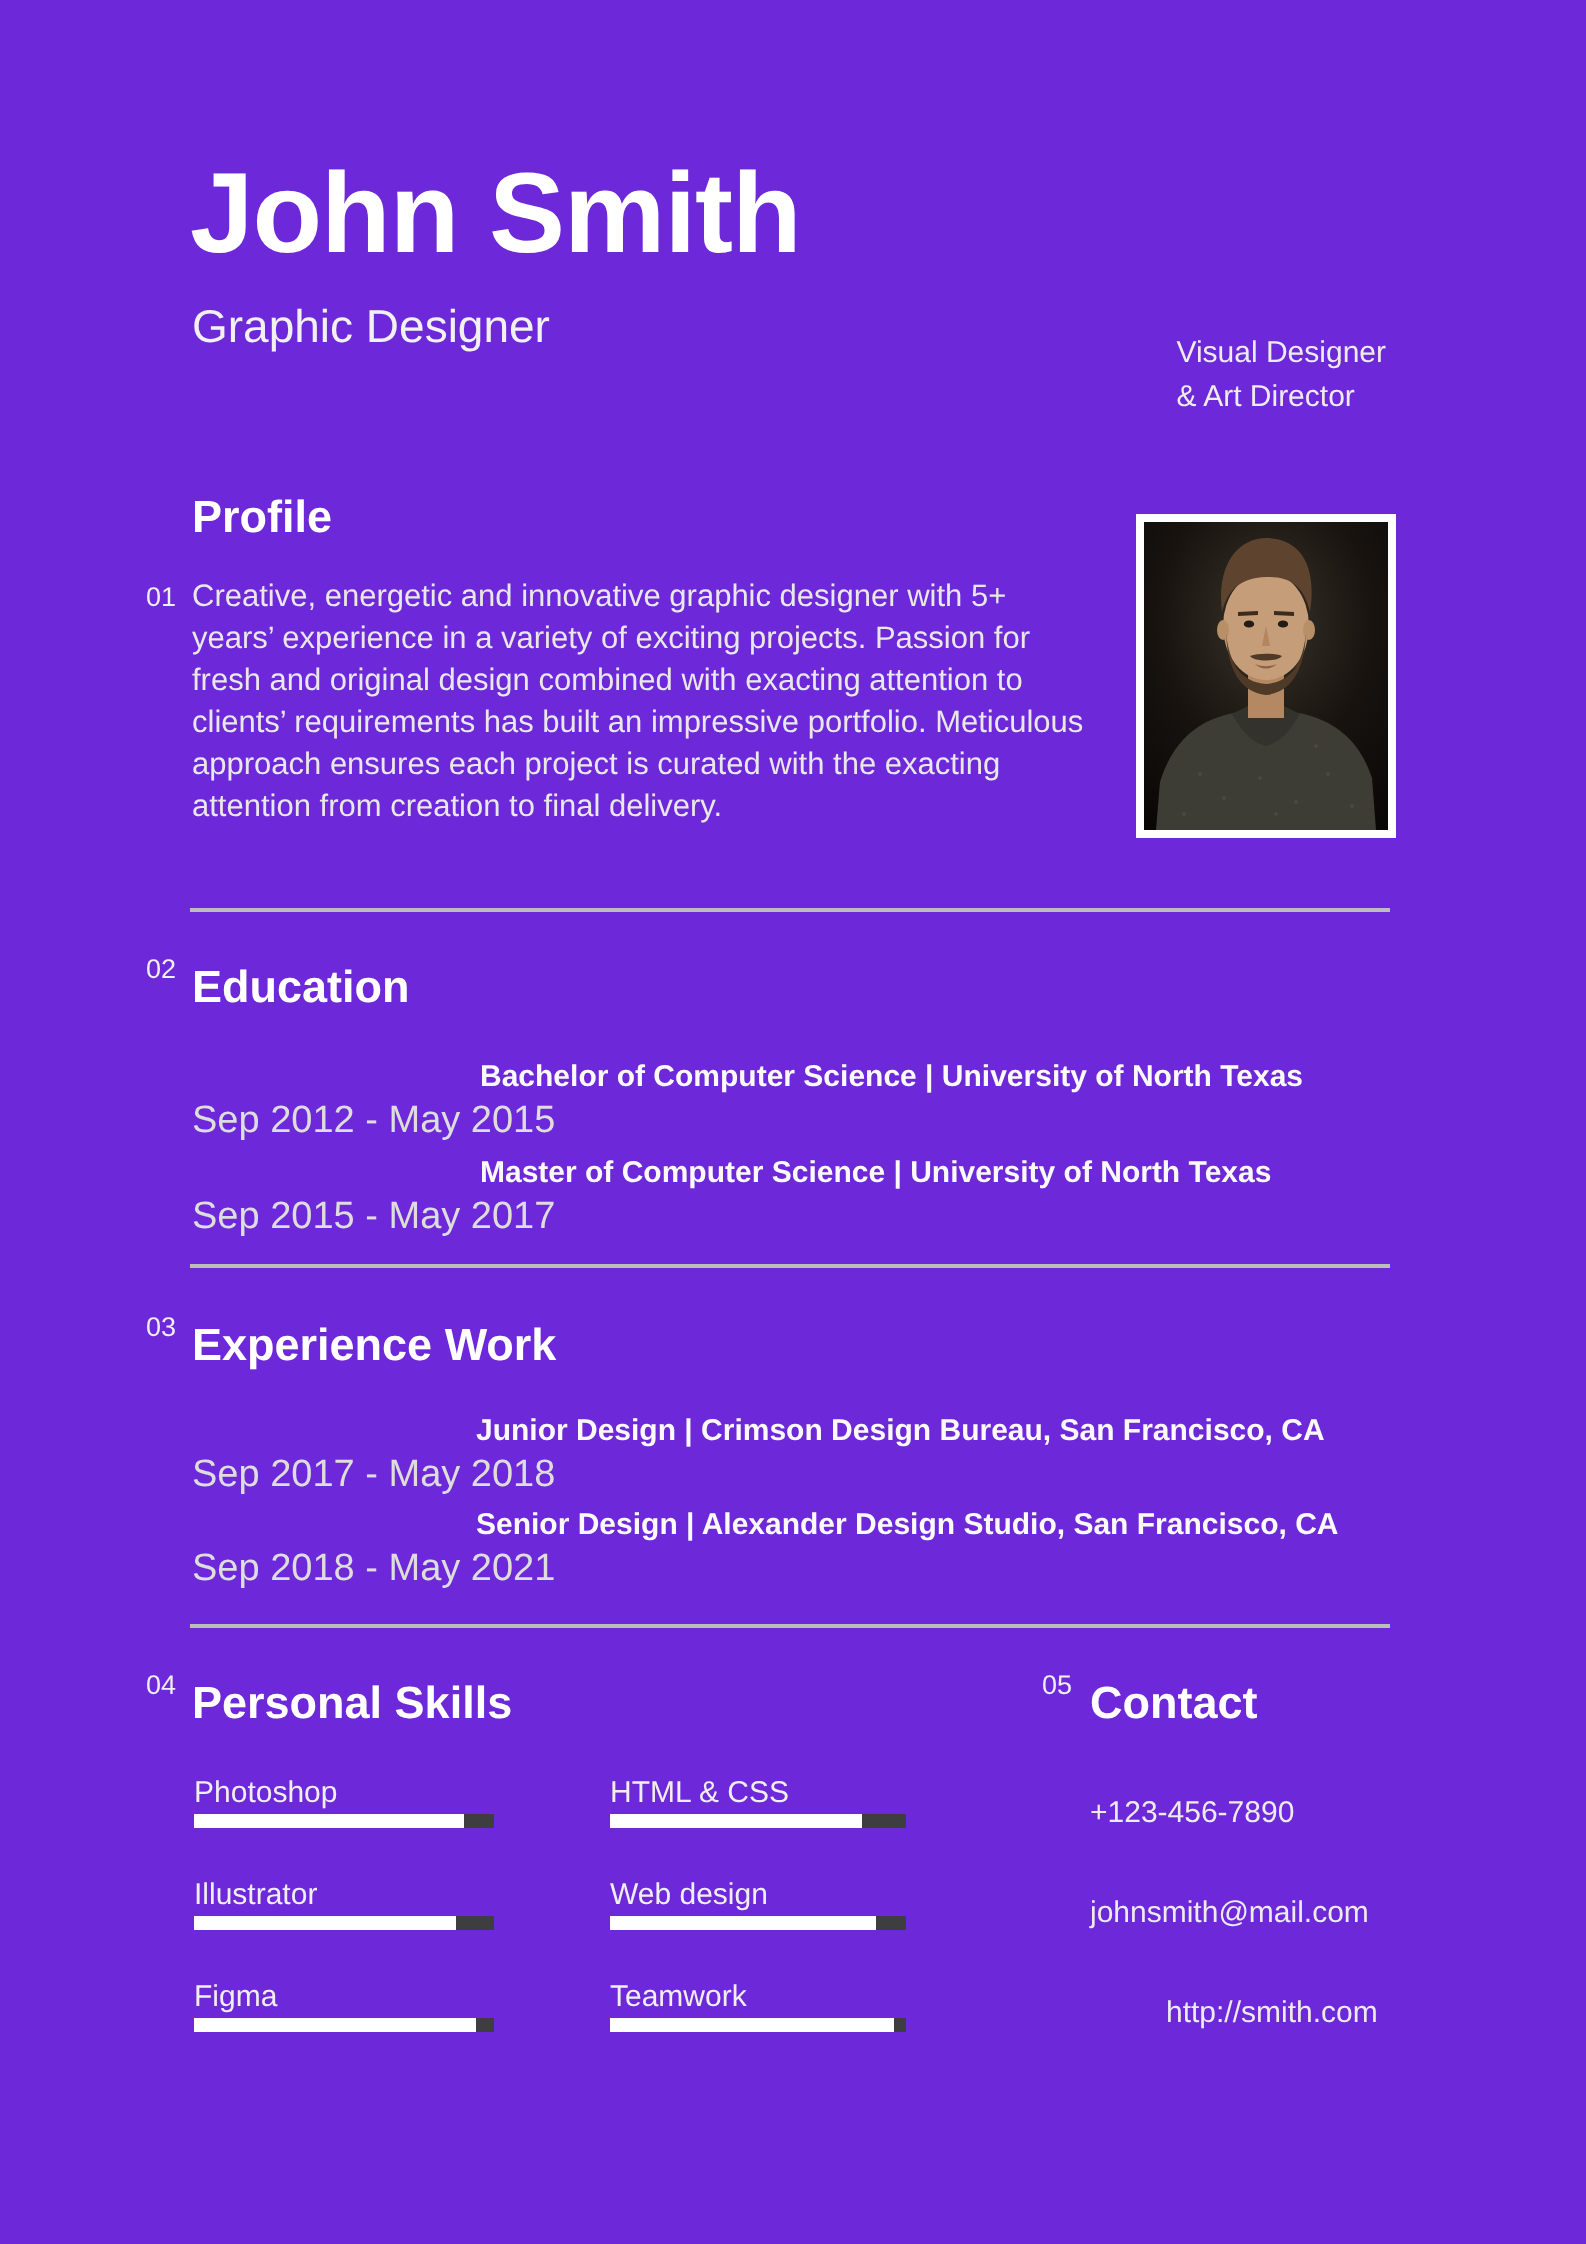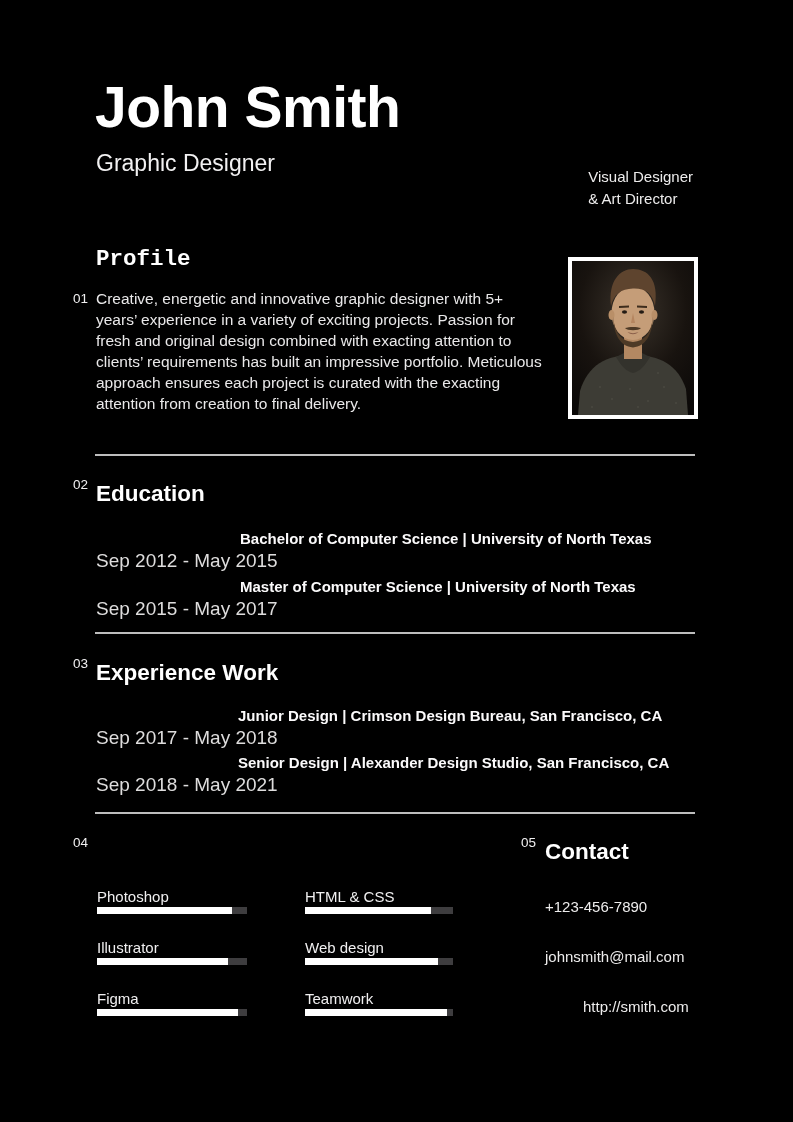--- a/index.html
+++ b/index.html
@@ -1,20 +1,20 @@
 <!DOCTYPE html>
 <html><head>
 <meta charset="utf-8">
 <style>
   html,body { margin:0; padding:0; background:#2b2b2b; }
   .page {
     position:relative;
     width:793px; height:1122px;
     margin:0 auto;
-    background:#000000;
+    background:#6d28d9;
     font-family:"Liberation Sans", sans-serif;
     color:#FFFFFF;
     overflow:hidden;
   }
   .abs { position:absolute; }
 
   
   .name {
     left:95px; top:76px;
     font-size:57px; font-weight:700;
@@ -92,21 +92,21 @@
 <div class="page">
 
   <div class="abs name">John Smith</div>
   <div class="abs job-title">Graphic Designer</div>
   <div class="abs tagline">
     <div>Visual Designer</div>
     <div>&amp; Art Director</div>
   </div>
 
   <div class="abs sec-num" style="left:73px; top:243px;margin-top:48px;">01</div>
-  <div class="abs sec-title" style="left:96px; top:246px;font-family:Liberation Mono, monospace;">Profile</div>
+  <div class="abs sec-title" style="left:96px; top:246px;">Profile</div>
   <div class="abs profile-body">Creative, energetic and innovative graphic designer with 5+ years’ experience in a variety of exciting projects. Passion for fresh and original design combined with exacting attention to clients’ requirements has built an impressive portfolio. Meticulous approach ensures each project is curated with the exacting attention from creation to final delivery.</div>
 
   <div class="abs photo-frame">
     <svg viewBox="0 0 122 154" preserveAspectRatio="xMidYMid slice">
       <defs>
         <radialGradient id="pbg" cx="50%" cy="32%" r="80%">
           <stop offset="0%" stop-color="#3a332b"></stop>
           <stop offset="55%" stop-color="#18130f"></stop>
           <stop offset="100%" stop-color="#0a0807"></stop>
         </radialGradient>
@@ -165,20 +165,21 @@
   <div class="abs sec-num" style="left:73px; top:656px;">03</div>
   <div class="abs sec-title" style="left:96px; top:660px;">Experience Work</div>
   <div class="abs row-dates" style="left:96px; top:707px;">Sep 2017 - May 2018</div>
   <div class="abs row-desc" style="left:238px; top:707px;">Junior Design | Crimson Design Bureau, San Francisco, CA</div>
   <div class="abs row-dates" style="left:96px; top:754px;">Sep 2018 - May 2021</div>
   <div class="abs row-desc" style="left:238px; top:754px;">Senior Design | Alexander Design Studio, San Francisco, CA</div>
 
   <div class="abs divider" style="top:812px;"></div>
 
   <div class="abs sec-num" style="left:73px; top:835px;">04</div>
+  <div class="abs sec-title" style="left:96px; top:839px;">Personal Skills</div>
 
   <div class="abs skill-label" style="left:97px; top:888px;">Photoshop</div>
   <div class="abs skill-track" style="left:97px; top:907px; width:150px;">
     <div class="skill-fill" style="width: 90%;"></div>
   </div>
   <div class="abs skill-label" style="left:97px; top:939px;">Illustrator</div>
   <div class="abs skill-track" style="left:97px; top:958px; width:150px;">
     <div class="skill-fill" style="width: 87%;"></div>
   </div>
   <div class="abs skill-label" style="left:97px; top:990px;">Figma</div>

